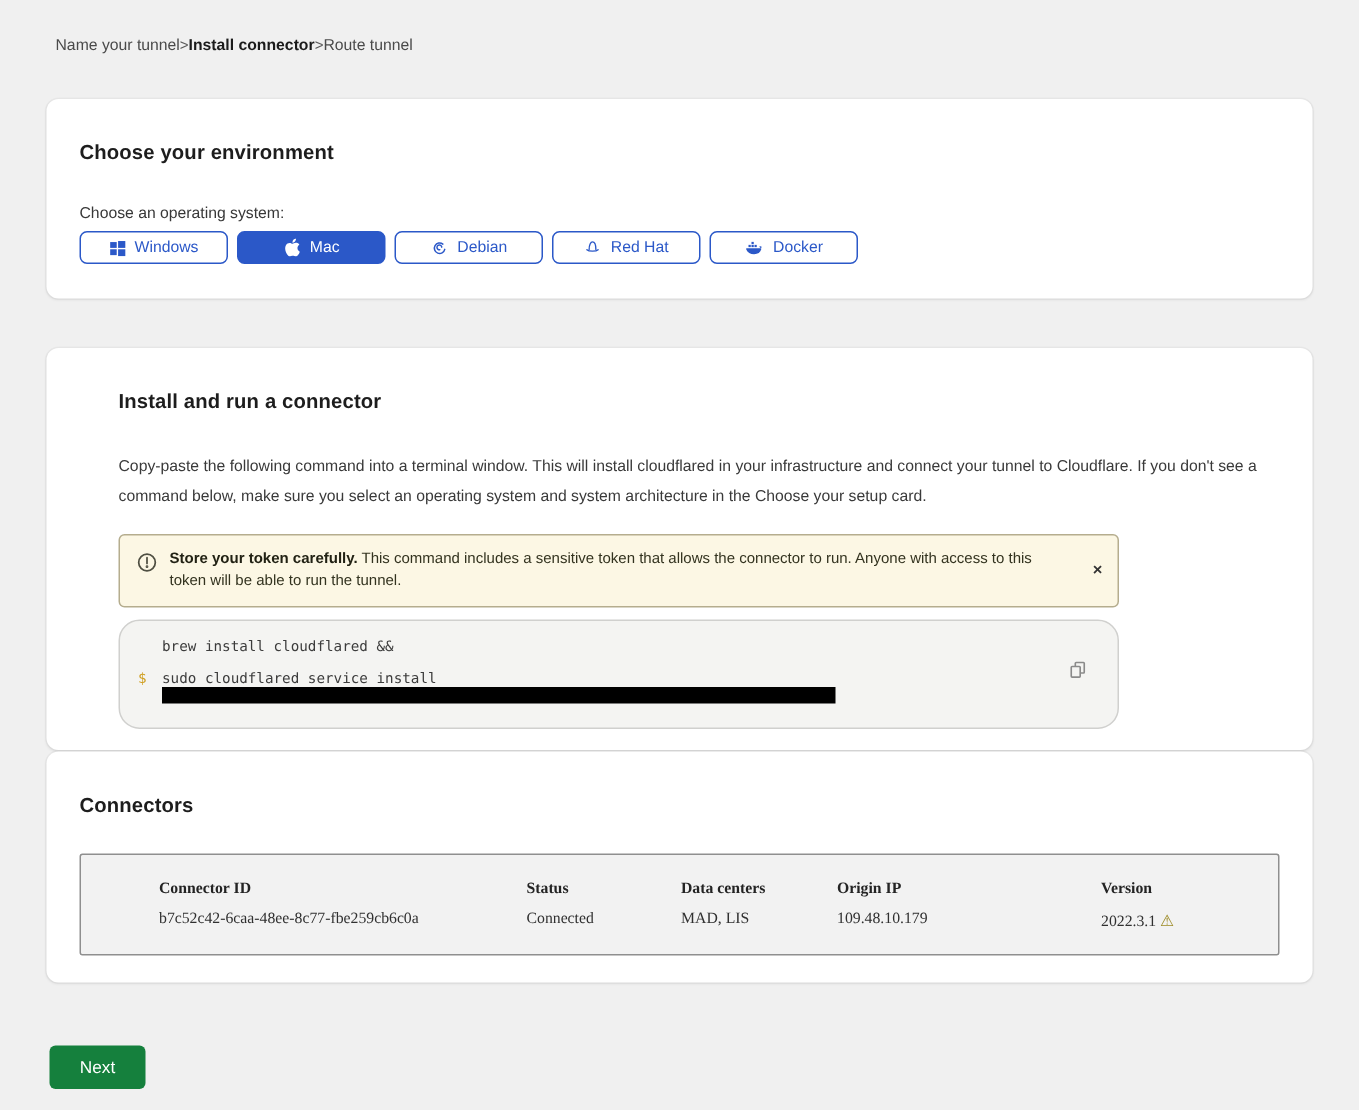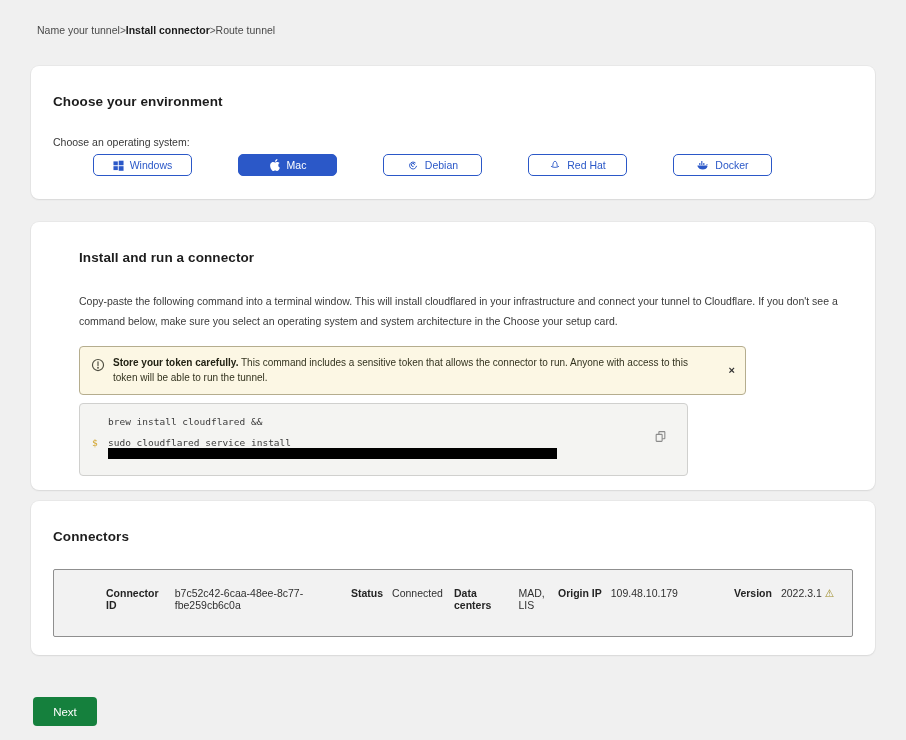--- a/index.html
+++ b/index.html
@@ -14,66 +14,66 @@
   .breadcrumb .crumb.active { font-weight:bold; color:#1b1b1b; }
   .breadcrumb .sep { color:#5a5a5a; font-size:10px; }
   
   .card {
     position:absolute; left:31px; width:844px; background:#ffffff; border-radius:8px;
     box-shadow:0 1px 2px rgba(0,0,0,.07), 0 0 0 1px rgba(0,0,0,.03);
     padding:28px 22px;
   }
   .card h2 { font-size:13.5px; font-weight:bold; color:#1d1d1d; letter-spacing:.1px; }
   .card-env { top:66px; height:133px; }
-  .card-install { top:222px; height:268px;padding-left:48px; }
+  .card-install { top:232px; height:268px;padding-left:48px; }
   .card-connectors { top:501px; height:154px; }
   
   .os-label { margin-top:27px; font-size:10.5px; color:#383838; }
   .os-row { margin-top:6px; display:flex; gap:6px; }
   .os-btn {
     width:99px; height:22px; border:1px solid #2b58c8; border-radius:5px; background:#ffffff;
     color:#2b58c8; font-size:10.5px; font-family:"Liberation Sans", sans-serif;
-    display:flex; align-items:center; justify-content:center; gap:6px; cursor:pointer;margin-left:40px;
+    display:flex; align-items:center; justify-content:center; gap:6px; cursor:pointer;
   }
   .os-btn.selected { background:#2b58c8; color:#ffffff; }
   .os-btn svg { display:block; }
   
   .install-desc { margin-top:26px; width:797px; font-size:10.5px; line-height:1.95; color:#3a3a3a; }
   .banner {
     position:relative; margin-top:14px; width:667px; min-height:47px;
     background:#fcf7e4; border:1px solid #b5ad8e; border-radius:4px;
     display:flex; align-items:flex-start; gap:8px; padding:8px 34px 8px 11px;
   }
   .banner-icon { flex:0 0 auto; margin-top:3px; }
   .banner-text { font-size:10px; line-height:1.55; color:#33331f; width:600px; }
   .banner-text b { color:#222214; }
   .banner-close {
     position:absolute; right:10px; top:50%; transform:translateY(-50%);
     background:none; border:none; font-size:11px; font-weight:bold; color:#333; cursor:pointer;
     font-family:"Liberation Sans", sans-serif;
   }
   
   .codeblock {
-    position:relative; margin-top:8px; width:609px; height:73px;
-    background:#f4f4f2; border:1px solid #d0d0ce; border-radius:4px;
+    position:relative; margin-top:8px; width:667px; height:73px;
+    background:#f4f4f2; border:1px solid #d0d0ce; border-radius:14px;
     padding:12px 12px 10px 12px;
     font-family:"DejaVu Sans Mono", monospace; font-size:9.5px; color:#3c3c3c;
   }
   .code-line { display:flex; line-height:11px; white-space:pre; }
   .code-line .prompt { display:inline-block; width:16px; flex:0 0 auto; color:#d0a024; }
   .code-line.second { margin-top:10px; }
   .redact { display:inline-block; height:11px; background:#000; vertical-align:top; }
   .copy-btn { position:absolute; right:20px; top:26px; background:none; border:none; cursor:pointer; padding:0; }
   
   .ctable {
     margin-top:25px; width:800px; height:68px; background:#f2f2f2;
     border:1px solid #8f8f8f; border-radius:2px;
     display:flex; padding:17px 0 0 52px;
   }
-  .tcol { display:flex; flex-direction:row; gap:9px; }
+  .tcol { display:flex; flex-direction:column; gap:9px;font-family:Liberation Serif, serif; }
   .tcol .th { font-size:10.5px; font-weight:bold; color:#242424; }
   .tcol .td { font-size:10.5px; color:#303030; }
   .tcol.c-id { width:245px; } .tcol.c-status { width:103px; } .tcol.c-dc { width:104px; }
   .tcol.c-ip { width:176px; } .tcol.c-ver { flex:1; }
   .status-connected { color:#46975c; }
   .warn-icon { color:#9d8b26; font-size:10.5px; }
   
   .next-btn {
     position:absolute; left:33px; top:697px; width:64px; height:29px;
     background:#15803d; color:#fff; border:none; border-radius:4px;

